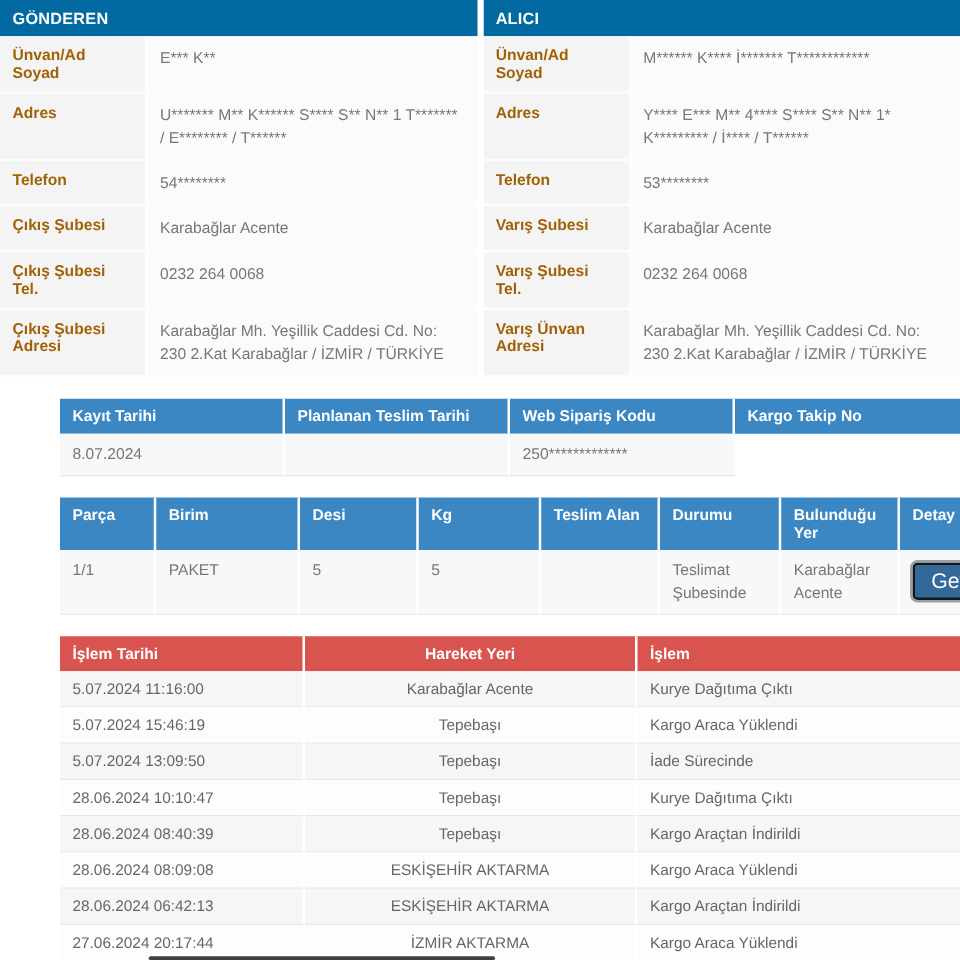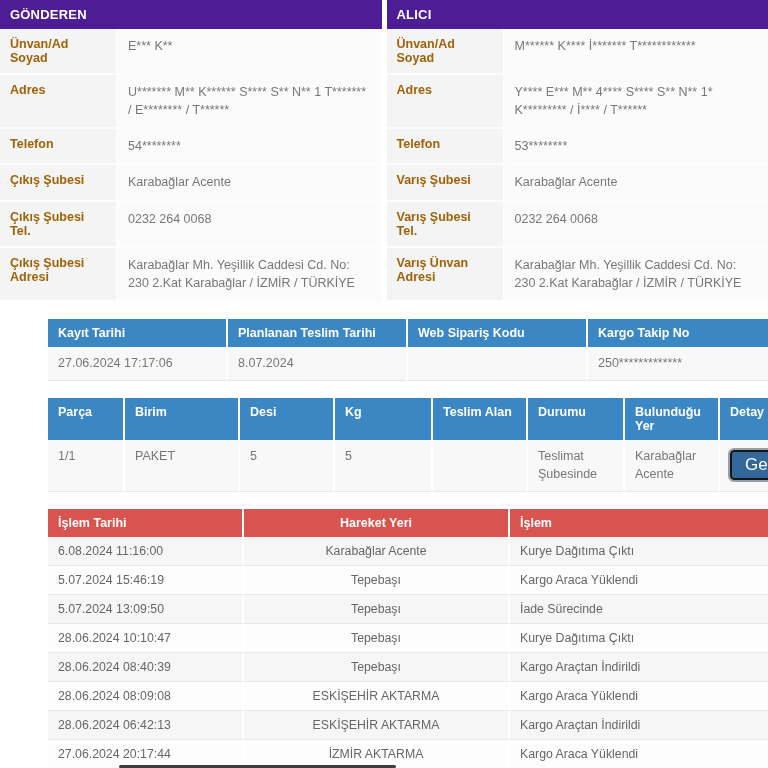--- a/index.html
+++ b/index.html
@@ -3,21 +3,21 @@
 <meta charset="utf-8">
 <style>
   html,body{margin:0;padding:0;}
   body{
     width:768px;height:768px;overflow:hidden;background:#fff;
     font-family:"Liberation Sans","DejaVu Sans",sans-serif;
     font-size:12.5px;color:#777;position:relative;
   }
   
   .panel-header{
-    background:#4c1d95;color:#fff;font-weight:bold;font-size:13px;
+    background:#0369a1;color:#fff;font-weight:bold;font-size:13px;
     padding:7px 10px;letter-spacing:.2px;
   }
   
   .info-wrap{display:flex;gap:5px;}
   .info-table{flex:1;min-width:0;}
   .info-row{display:flex;border-bottom:2px solid #fdfdfd;}
   .info-label{
     width:118px;flex:0 0 118px;background:#f4f4f4;color:#a16207;font-weight:bold;
     padding:8px 10px;border-right:2px solid #fdfdfd;box-sizing:border-box;
   }
@@ -135,21 +135,20 @@
 </div>
 
 <div class="mt">
   <div class="flex-head">
     <div class="s-col">Kayıt Tarihi</div>
     <div class="s-col">Planlanan Teslim Tarihi</div>
     <div class="s-col">Web Sipariş Kodu</div>
     <div class="s-col">Kargo Takip No</div>
   </div>
   <div class="flex-row">
-    <div class="s-col">27.06.2024 17:17:06</div>
     <div class="s-col">8.07.2024</div>
     <div class="s-col"></div>
     <div class="s-col">250*************</div>
   </div>
 </div>
 
 <div class="mt">
   <div class="flex-head">
     <div class="c-parca">Parça</div>
     <div class="c-birim">Birim</div>
@@ -175,21 +174,21 @@
 </div>
 
 <div class="mt">
   <div class="hist-head">
     <div class="h-date">İşlem Tarihi</div>
     <div class="h-yer">Hareket Yeri</div>
     <div class="h-islem">İşlem</div>
   </div>
 
   <div class="hist-row">
-    <div class="h-date">6.08.2024 11:16:00</div>
+    <div class="h-date">5.07.2024 11:16:00</div>
     <div class="h-yer">Karabağlar Acente</div>
     <div class="h-islem">Kurye Dağıtıma Çıktı</div>
   </div>
   <div class="hist-row">
     <div class="h-date">5.07.2024 15:46:19</div>
     <div class="h-yer">Tepebaşı</div>
     <div class="h-islem">Kargo Araca Yüklendi</div>
   </div>
   <div class="hist-row">
     <div class="h-date">5.07.2024 13:09:50</div>

